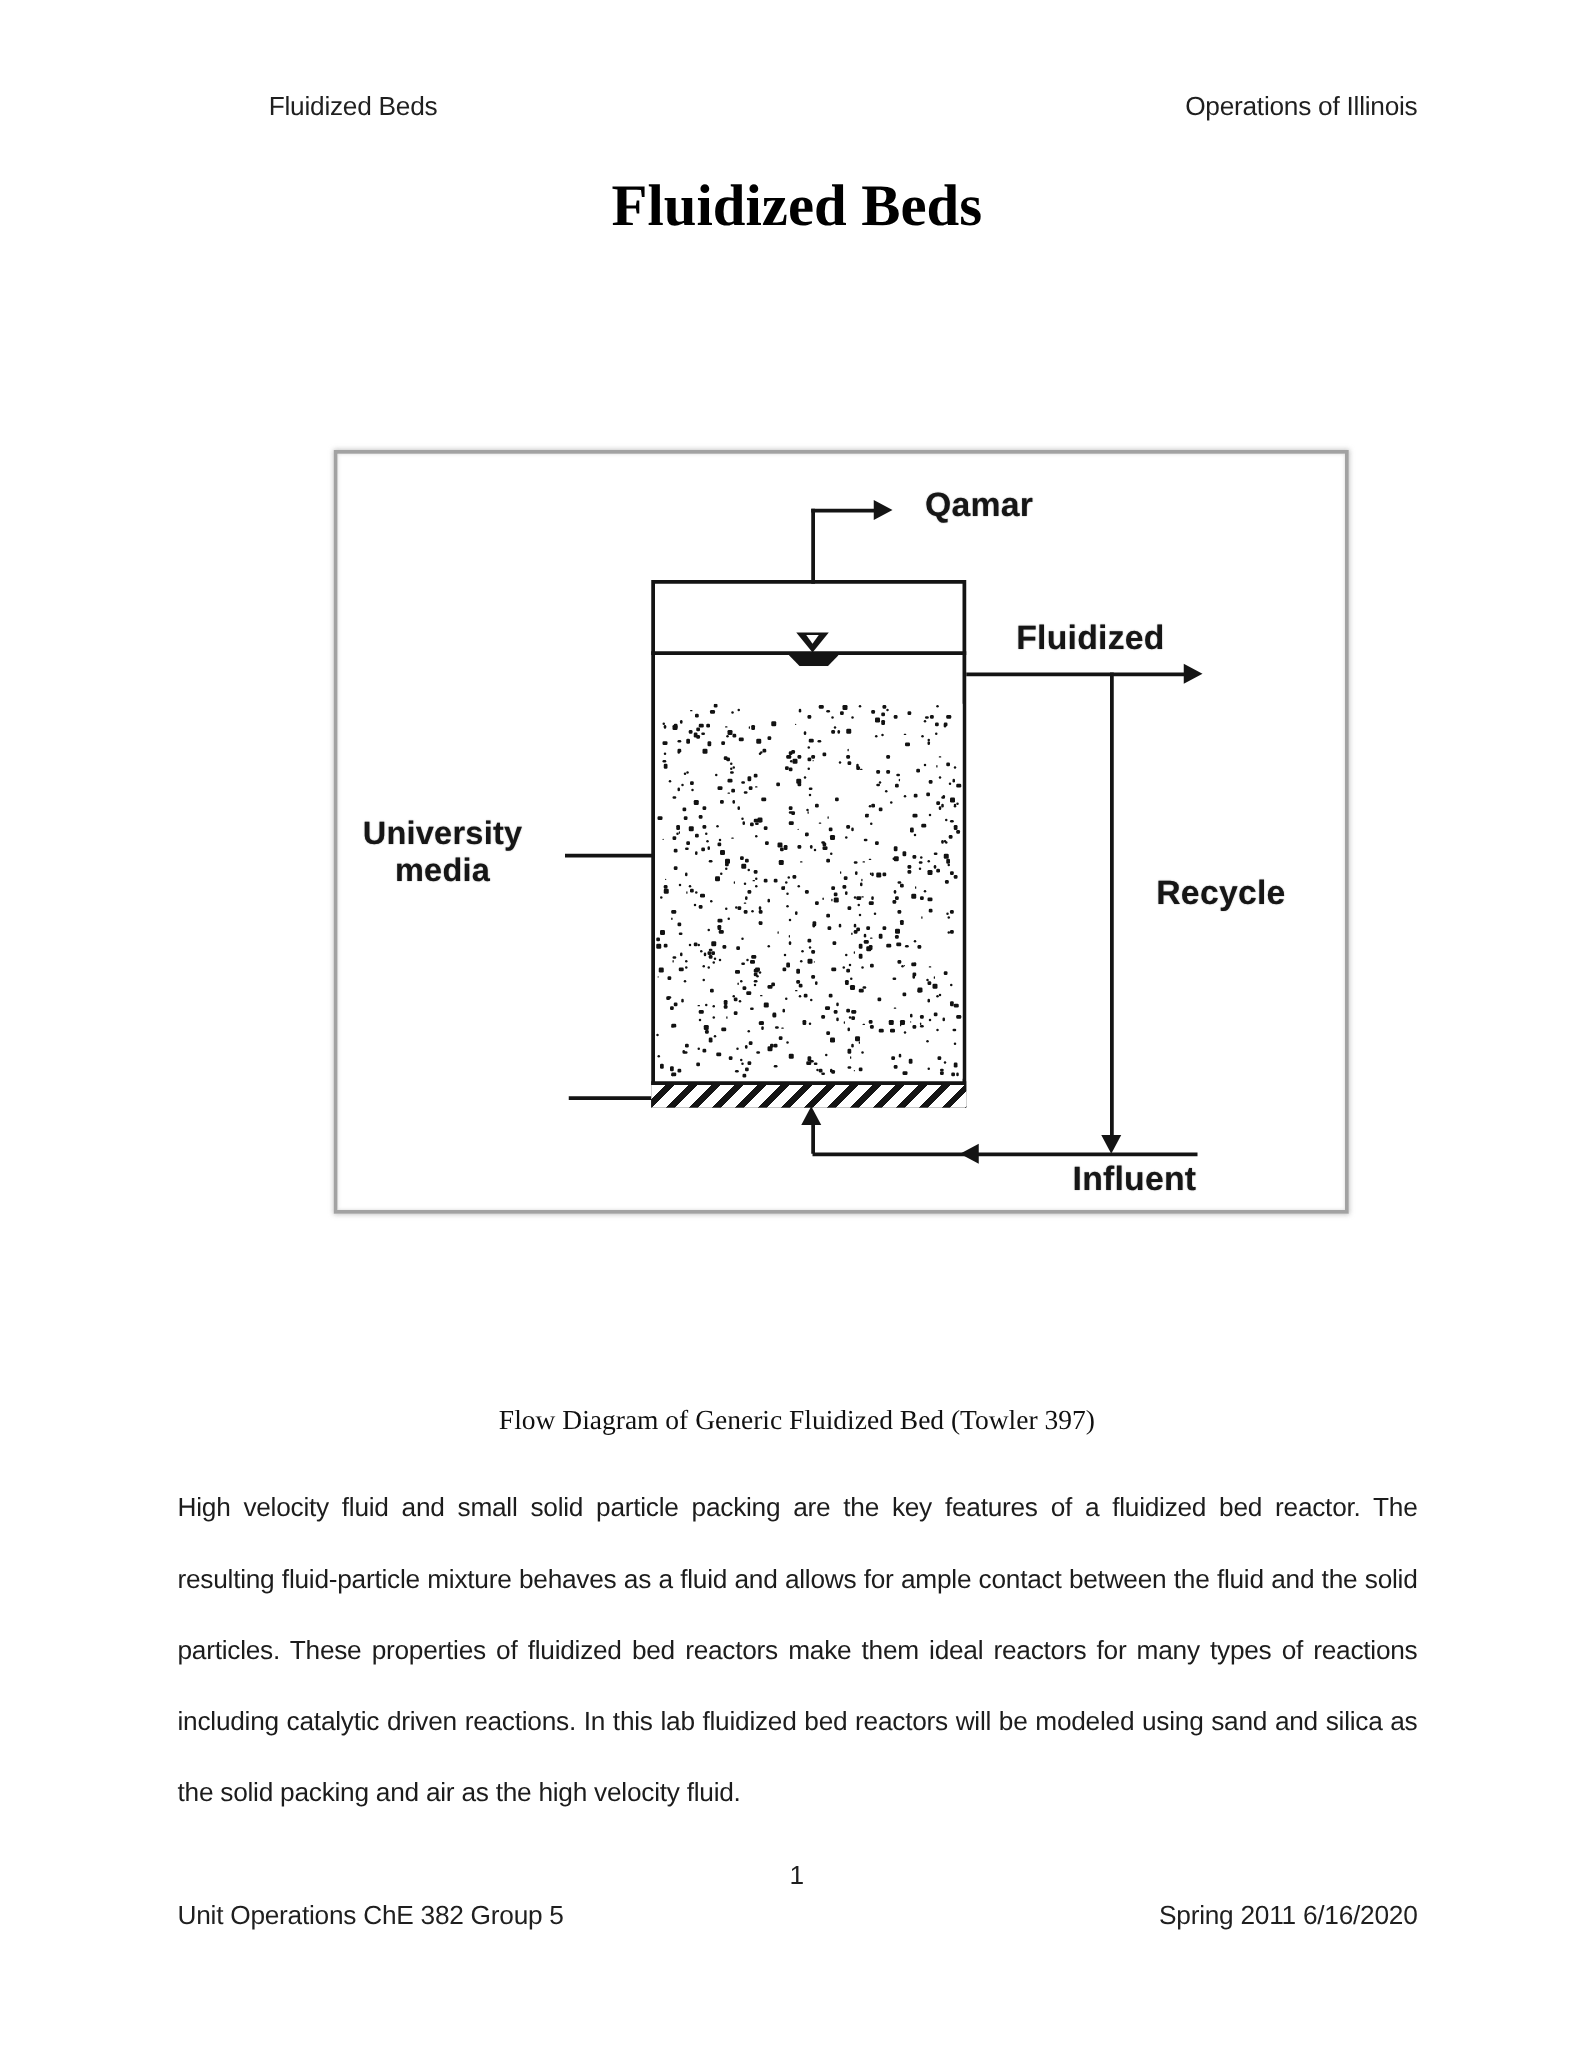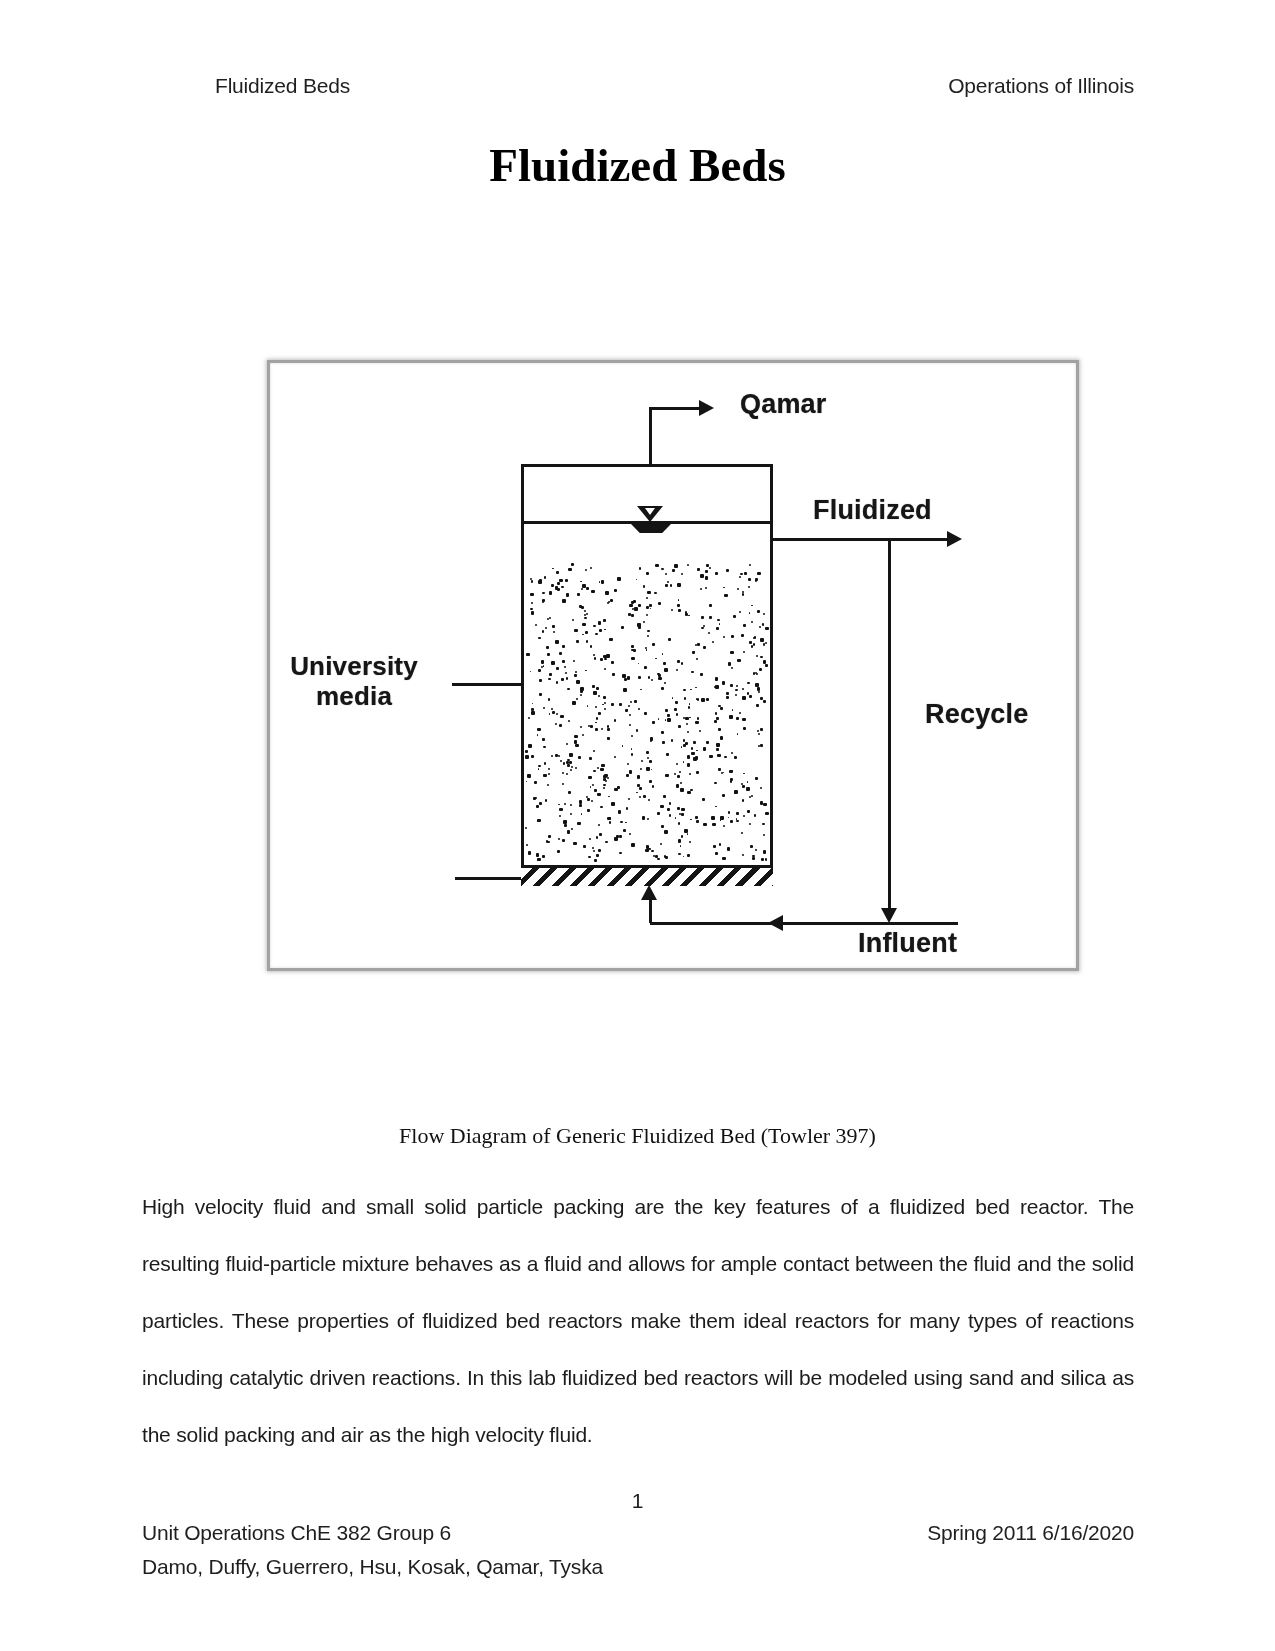--- a/index.html
+++ b/index.html
@@ -798,17 +798,16 @@
         <span class="dot" style="width: 1.90535px; height: 1.90535px; left: 11.0612px; top: 61.0528px;"></span>
       </div>
 
   </div>
 
   <div class="caption">Flow Diagram of Generic Fluidized Bed (Towler 397)</div>
 
   <p class="body-par">High velocity fluid and small solid particle packing are the key features of a fluidized bed reactor. The resulting fluid-particle mixture behaves as a fluid and allows for ample contact between the fluid and the solid particles. These properties of fluidized bed reactors make them ideal reactors for many types of reactions including catalytic driven reactions. In this lab fluidized bed reactors will be modeled using sand and silica as the solid packing and air as the high velocity fluid.</p>
 
   <div class="pagenum">1</div>
-  <span class="ftr-left">Unit Operations ChE 382 Group 6</span>
+  <span class="ftr-left">Unit Operations ChE 382 Group 5</span>
   <span class="ftr-right">Spring 2011 6/16/2020</span>
-  <span class="ftr-authors">Damo, Duffy, Guerrero, Hsu, Kosak, Qamar, Tyska</span>
 
 </div>
 
 </body></html>

